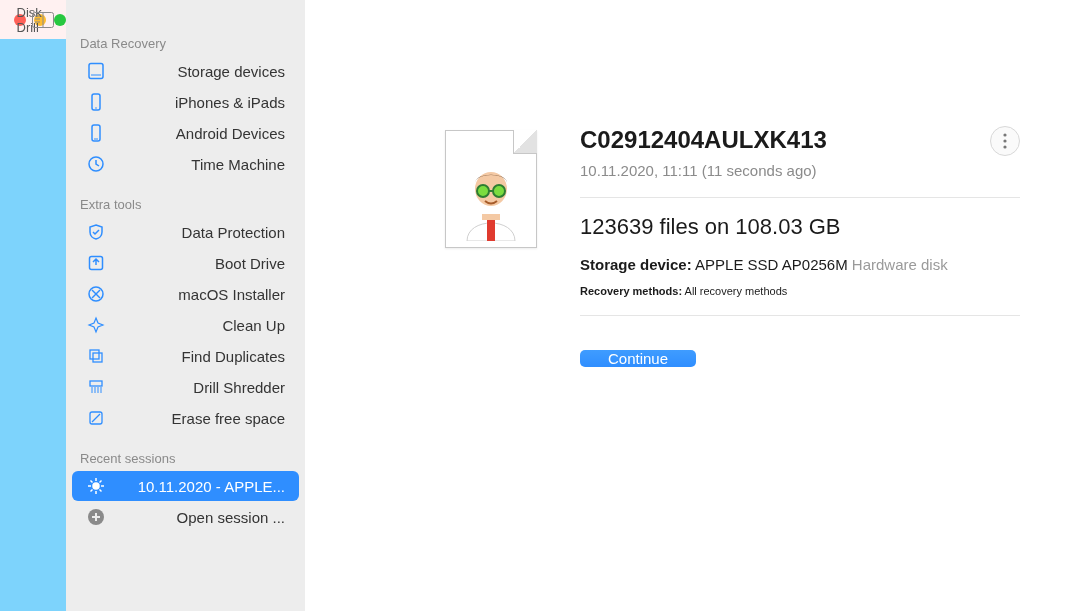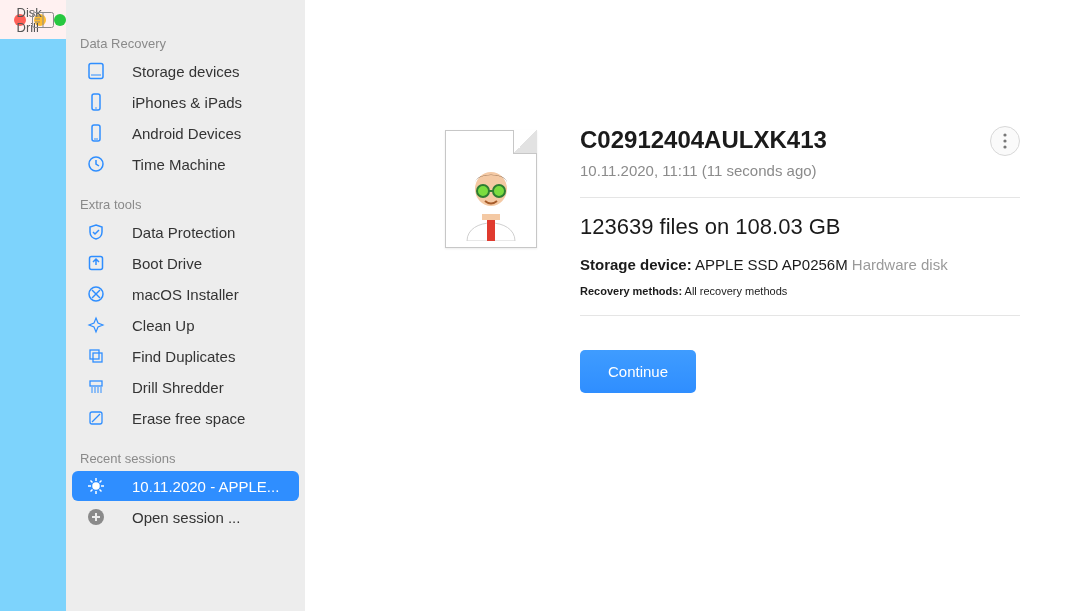--- a/index.html
+++ b/index.html
@@ -10,41 +10,41 @@
   .dot { width: 12px; height: 12px; border-radius: 50%; }
   .dot.red { background: #ff5f57; }
   .dot.yellow { background: #febc2e; }
   .dot.green { background: #28c840; }
   .titlebar-title { position: absolute; left: 50%; transform: translateX(-50%); font-size: 13px; color: #555; }
   .titlebar-right { position: absolute; right: 12px; top: 50%; transform: translateY(-50%); }
   .panel-icon svg { display:block; }
   .body { flex: 1; display: flex; min-height: 0; }
   .sidebar { width: 239px; background: #ededed; padding-top: 28px; overflow: hidden; }
   .section-header { font-size: 13px; color: #8a8a8a; padding: 8px 14px 4px 14px; }
-  .side-item { display: flex; align-items: center; gap: 26px; padding: 5px 14px 5px 14px; font-size: 15px; color: #343434; cursor: default; border-radius: 6px; margin: 1px 6px; }
+  .side-item { display: flex; align-items: center; gap: 10px; padding: 5px 14px 5px 14px; font-size: 15px; color: #343434; cursor: default; border-radius: 6px; margin: 1px 6px; justify-content: space-between; }
   .side-item .icon-slot { width: 20px; height: 20px; display: flex; align-items: center; justify-content: center; }
   .side-item.selected { background: #2f8eff; color: #fff; }
   .side-item.selected .icon-slot svg * { stroke: #fff; fill: #fff; }
   .main { flex: 1; position: relative; background: #fff; }
   .content { position: absolute; left: 275px; right: 60px; top: 126px; }
   .file-icon { position: absolute; left: 140px; top: 130px; width: 92px; height: 120px; }
   .file-paper { width: 92px; height: 118px; background: #fff; border: 1px solid #c7c7c7; position: relative; box-shadow: 0 1px 2px rgba(0,0,0,0.08); }
   .file-fold { position: absolute; right: -1px; top: -1px; width: 24px; height: 24px; background: linear-gradient(135deg, #fff 0 50%, #e2e2e2 50% 100%); border-left: 1px solid #c7c7c7; border-bottom: 1px solid #c7c7c7; }
   .avatar { position: absolute; left: 50%; top: 38px; transform: translateX(-50%); width: 68px; height: 72px; }
   .session-title { font-size: 24px; font-weight: 700; color: #1b1b1b; }
   .session-sub { font-size: 15px; color: #8b8b8b; margin-top: 8px; }
   .more-btn { position: absolute; right: 0; top: 0; width: 30px; height: 30px; border: 1px solid #d8d8d8; border-radius: 50%; background: #fafafa; display: flex; align-items: center; justify-content: center; }
   .divider { border: none; border-top: 1px solid #e5e5e5; margin: 18px 0 16px 0; }
   .files-line { font-size: 22px; color: #1b1b1b; }
   .kv { font-size: 15px; color: #1b1b1b; margin-top: 16px; }
   .kv .label { font-weight: 700; }
   .kv .light { color: #9a9a9a; }
   .kv2 { font-size: 11px; color: #1b1b1b; margin-top: 12px; }
   .kv2 .label { font-weight: 700; }
-  .continue-btn { margin-top: 18px; display: inline-block; background: linear-gradient(#3f9cff,#2f8eff); color: #fff; font-size: 15px; padding: 13px 28px; border-radius: 5px; border: none; }
+  .continue-btn { margin-top: 18px; display: inline-block; background: linear-gradient(#3f9cff,#2f8eff); color: #fff; font-size: 15px; padding: 0 28px; border-radius: 5px; border: none; }
   .icon-slot svg { display:block; }
 </style>
 </head>
 <body>
 
 <div class="window">
 
   <div class="titlebar">
     <div class="traffic">
       <div class="dot red"></div>

